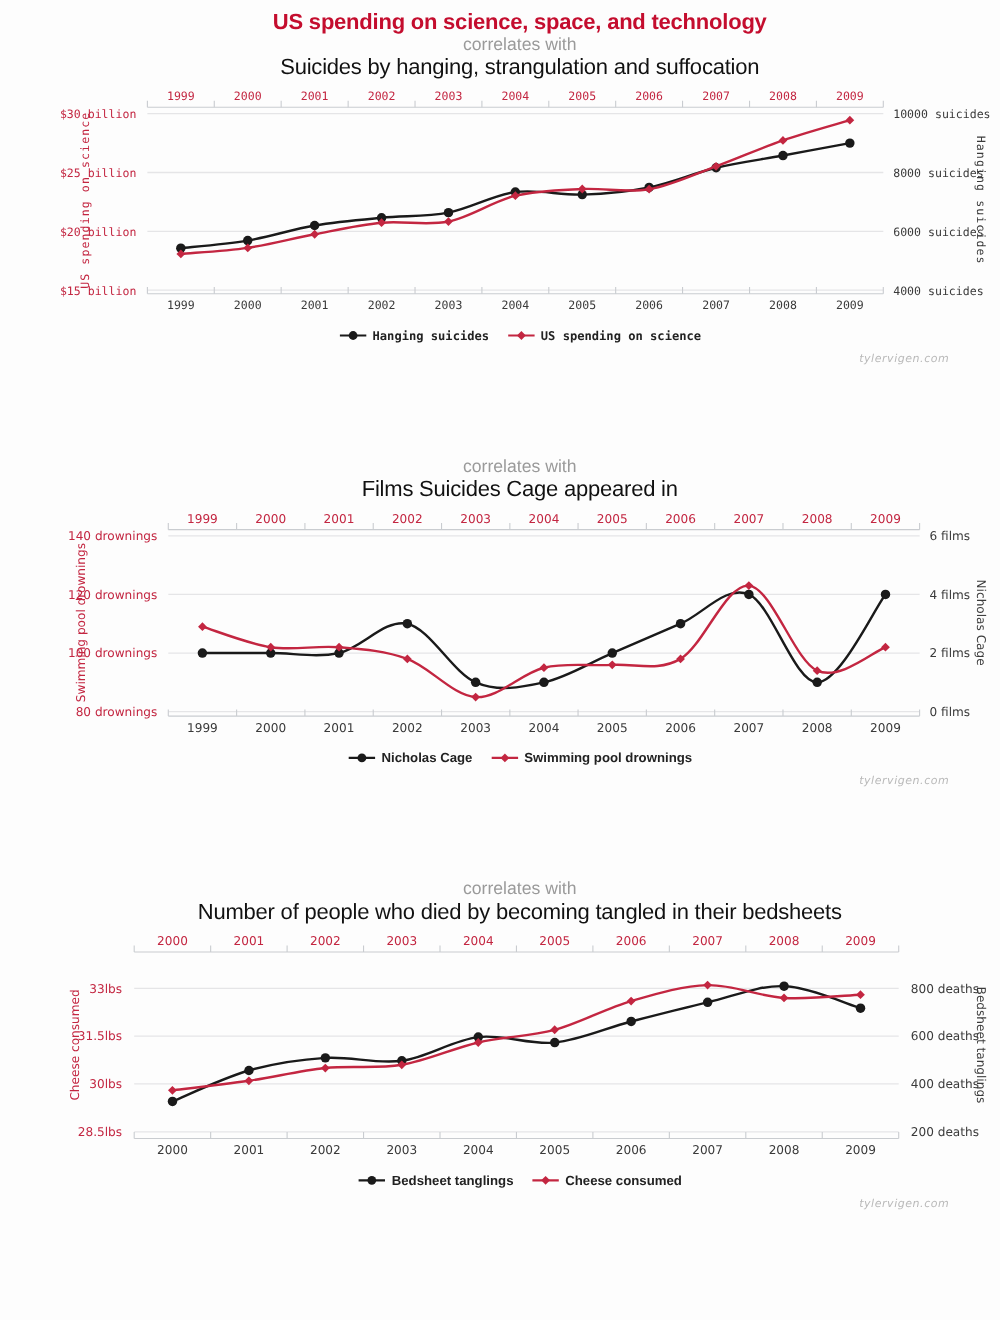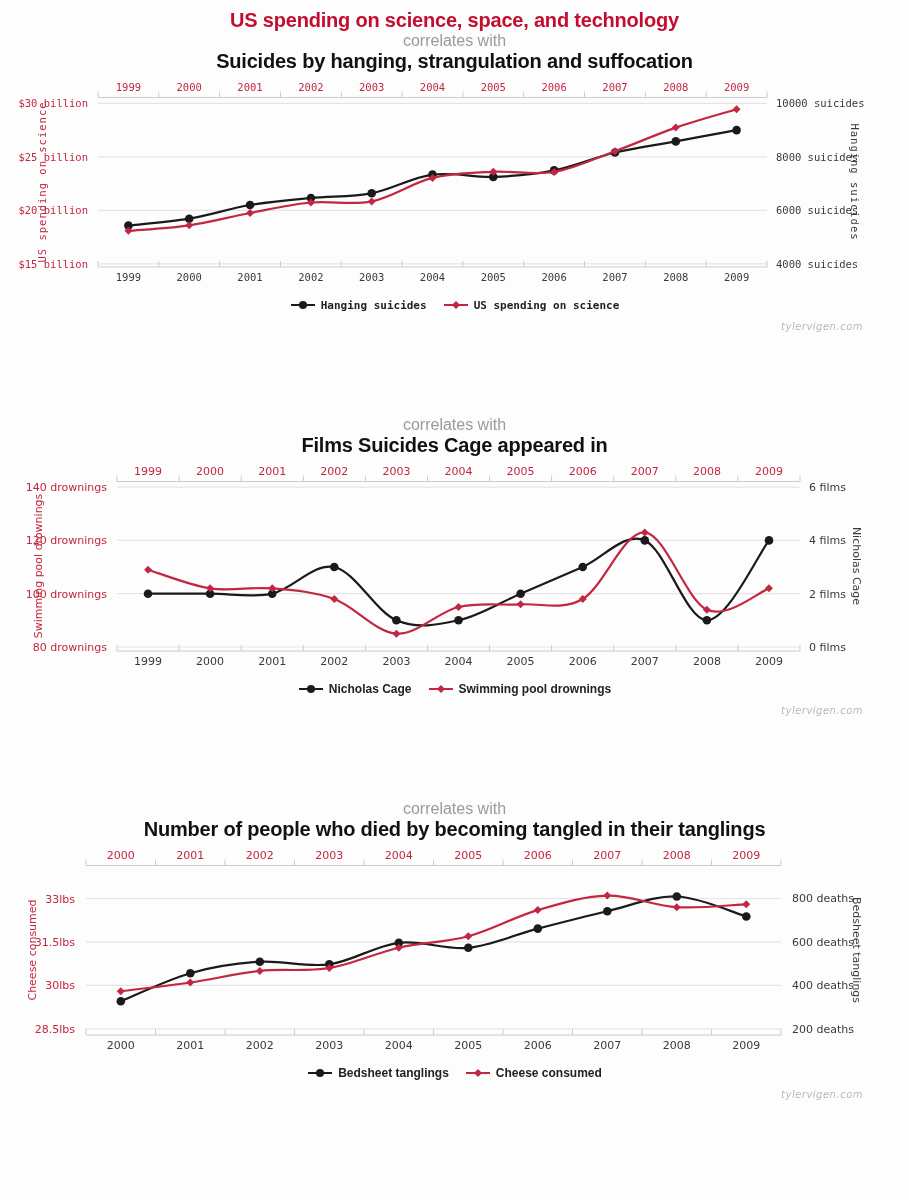--- a/index.html
+++ b/index.html
@@ -2,33 +2,33 @@
 <html style="--title_red: #c40d2e; --red: #c32641; --black: #1a1a1a; --tick_dark: #3a3a3a; --muted: #9a9a9a; --grid: #e5e5e7; --axis: #c9ccd0; --watermark: #b9b9b9;"><head>
 <meta charset="utf-8">
 <style>
   html,body{margin:0;padding:0;}
   body{
     width:909px;min-height:1200px;background:#fdfdfd;
     font-family:"Liberation Sans",sans-serif;
     -webkit-font-smoothing:antialiased;
   }
   .page{padding-top:8px;}
-  .chart-section{margin-bottom:84px;}
+  .chart-section{margin-bottom:84px;padding-left:36px;}
   .chart-section:last-child{margin-bottom:0;}
   h2.chart-title{
     margin:0;text-align:center;font-size:20px;line-height:24px;
     font-weight:bold;color:var(--title_red);
     font-family:"Liberation Sans",sans-serif;letter-spacing:-0.2px;
   }
   .correlates{
     text-align:center;font-size:16px;line-height:17px;color:var(--muted);
   }
   h3.chart-subtitle{
     margin:0;text-align:center;font-size:20px;line-height:25px;
-    font-weight:bold;color:#111;letter-spacing:-0.2px;
+    font-weight:normal;color:#111;letter-spacing:-0.2px;
   }
   .chart-area{position:relative;width:737px;height:212px;margin-top:6px;}
   .chart-area svg{position:absolute;left:0;top:0;}
   svg text{font-family:"DejaVu Sans",sans-serif;font-size:11px;}
   .mono svg text{font-family:"DejaVu Sans Mono",monospace;font-size:10.5px;}
   .xt-top{fill:var(--red);}
   .xt-bot{fill:var(--tick_dark);}
   .ytl{fill:var(--red);}
   .ytr{fill:var(--tick_dark);}
   .side-label{
@@ -276,21 +276,21 @@
             <path d="M13,2 L17,6 L13,10 L9,6 Z" fill="#c32641"></path>
           </svg>
           <span>Swimming pool drownings</span>
         </span>
       </div>
     <div class="watermark">tylervigen.com</div>
   </section>
 
   <section class="chart-section">
     <div class="correlates">correlates with</div>
-    <h3 class="chart-subtitle">Number of people who died by becoming tangled in their tanglings</h3>
+    <h3 class="chart-subtitle">Number of people who died by becoming tangled in their bedsheets</h3>
     <div class="chart-area">
       <svg id="svg2" width="909" height="212" viewBox="0 0 909 212">
           <line x1="86" x2="781" y1="50.5" y2="50.5" stroke="#e5e5e7" stroke-width="1.2"></line>
           <line x1="86" x2="781" y1="93.9" y2="93.9" stroke="#e5e5e7" stroke-width="1.2"></line>
           <line x1="86" x2="781" y1="137.4" y2="137.4" stroke="#e5e5e7" stroke-width="1.2"></line>
           <line x1="86" x2="781" y1="180.9" y2="180.9" stroke="#e5e5e7" stroke-width="1.2"></line>
           <line x1="86" x2="781" y1="17.5" y2="17.5" stroke="#c9ccd0" stroke-width="1"></line>
           <line x1="86" x2="781" y1="187" y2="187" stroke="#c9ccd0" stroke-width="1"></line>
           <line x1="86.0" x2="86.0" y1="11.5" y2="17.5" stroke="#c9ccd0" stroke-width="1"></line>
           <line x1="86.0" x2="86.0" y1="181" y2="187" stroke="#c9ccd0" stroke-width="1"></line>

